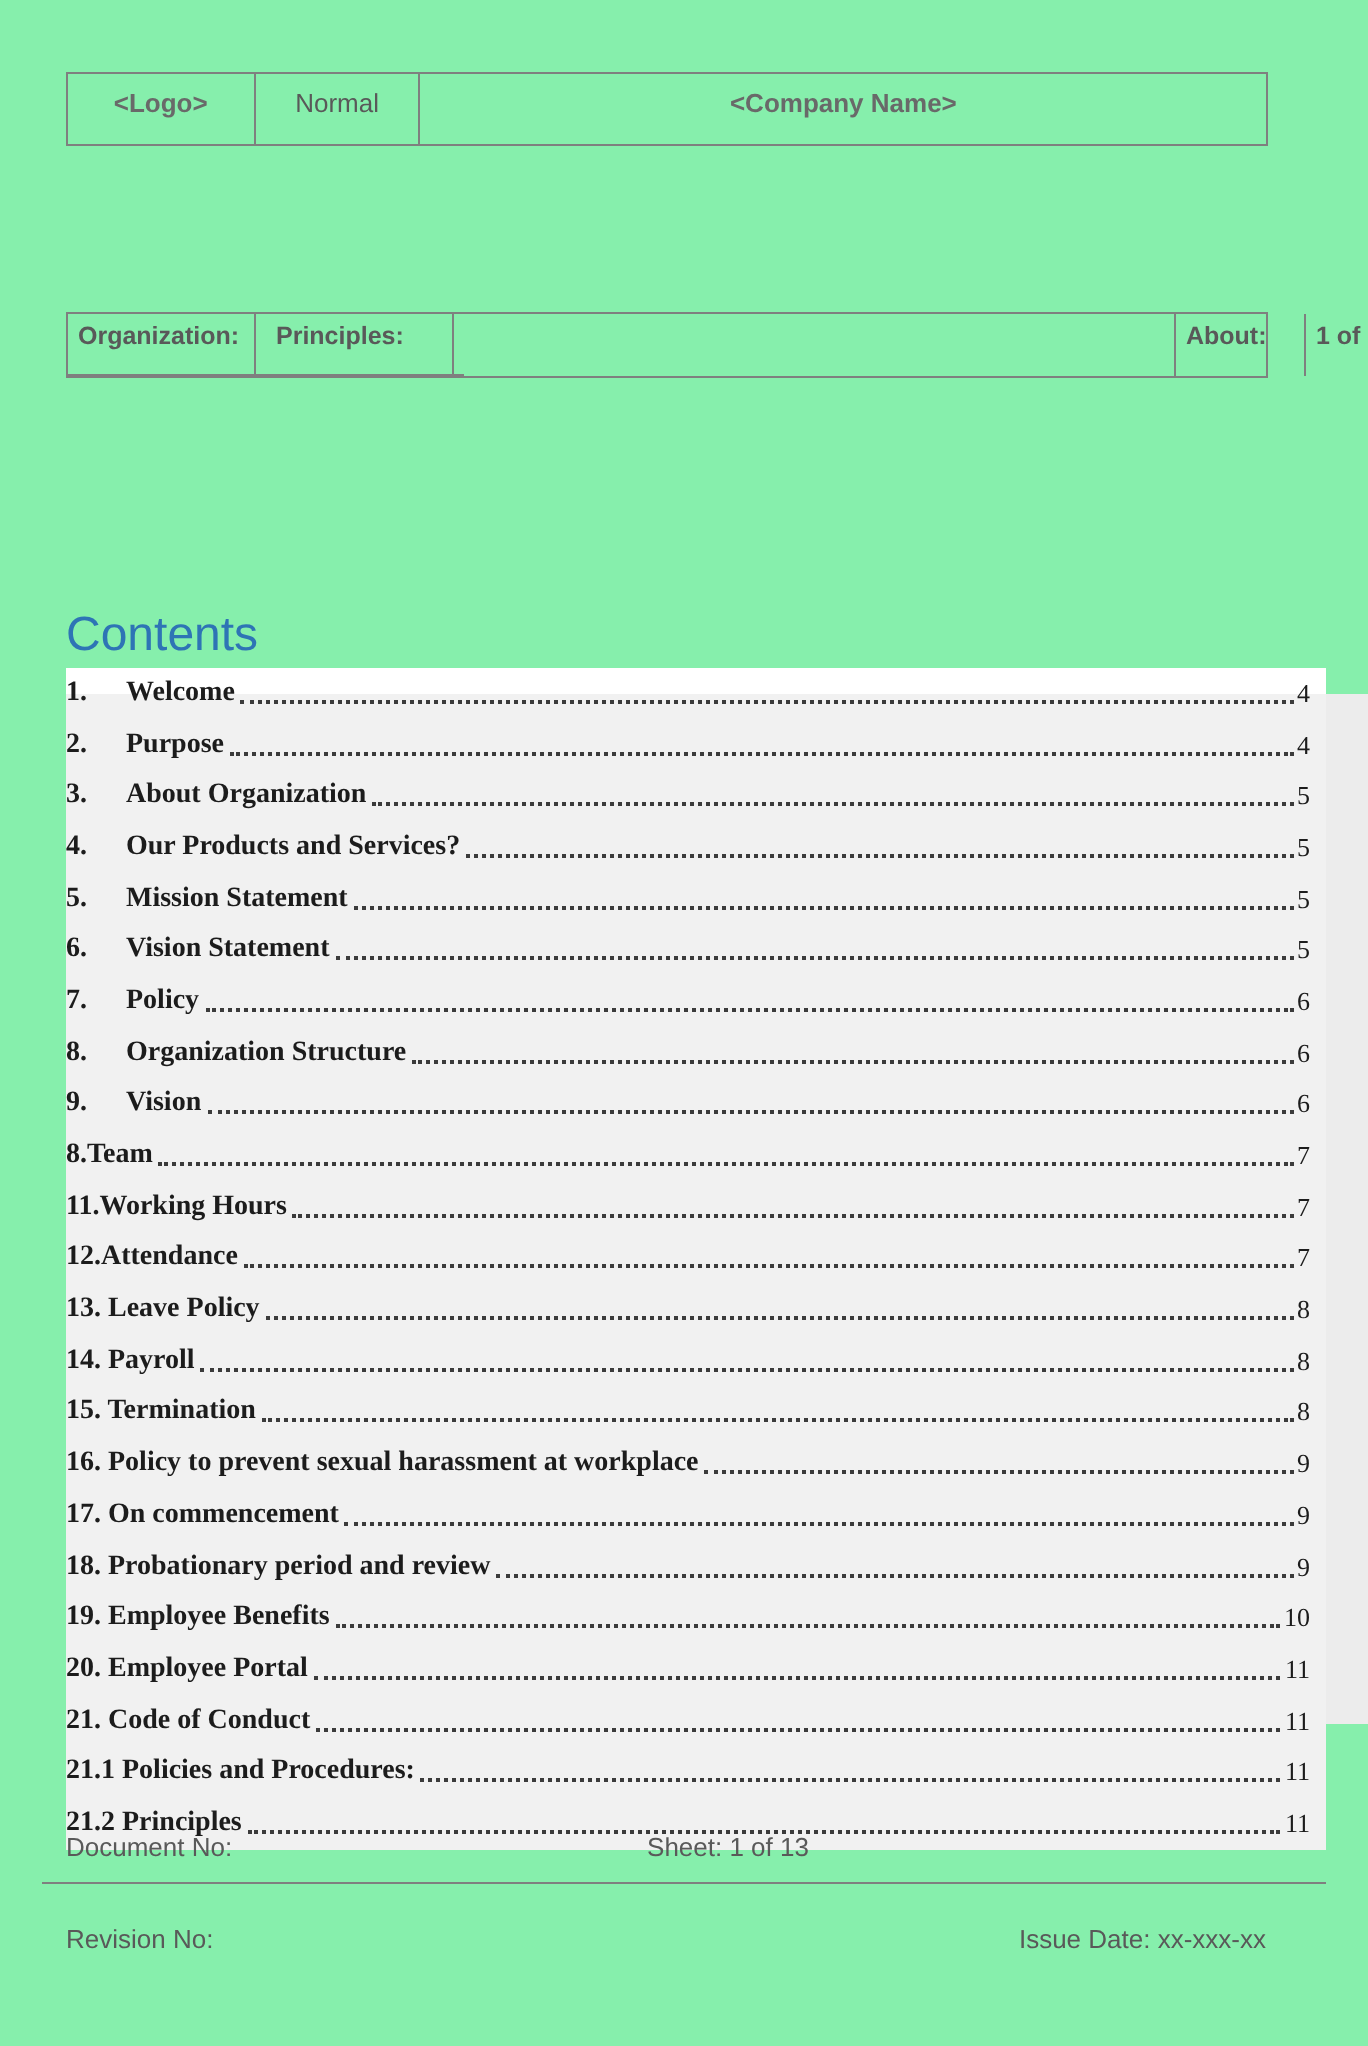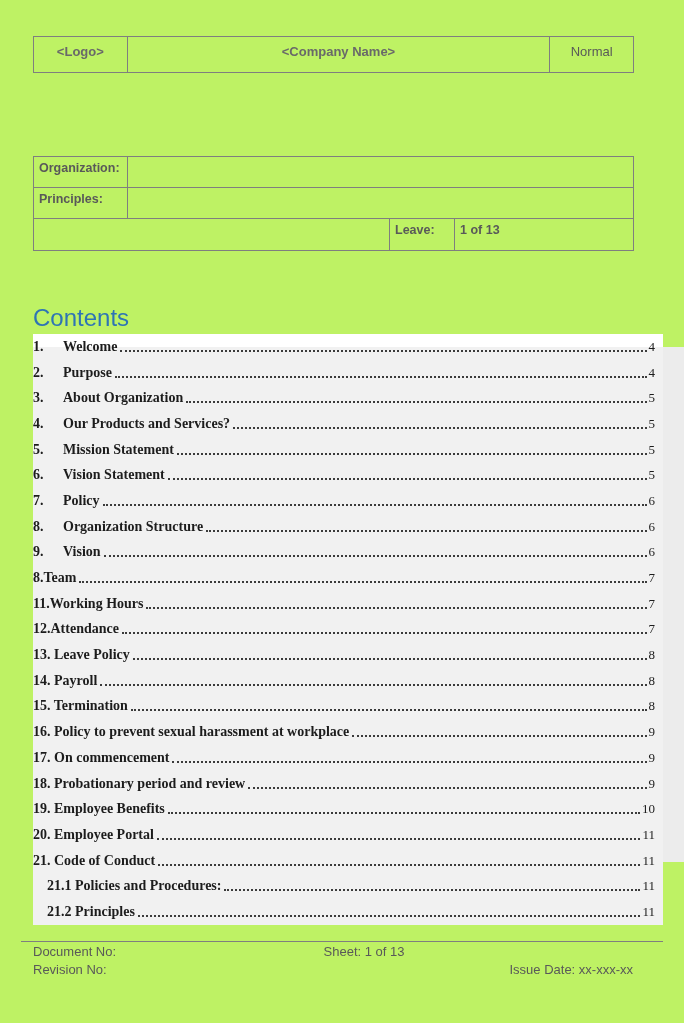--- a/index.html
+++ b/index.html
@@ -3,21 +3,21 @@
 <meta charset="utf-8">
 <style>
   * { margin: 0; padding: 0; box-sizing: border-box; }
   html, body { background: #fff; }
   body {
     width: 684px; height: 1023px;
     font-family: "Liberation Sans", sans-serif;
     position: relative;
     overflow: hidden;
   }
-  .page { position: absolute; inset: 0; background: #bef264; }
+  .page { position: absolute; inset: 0; background: #86efac; }
 
   
   .header-table {
     position: absolute; left: 33px; top: 36px; width: 601px; height: 37px;
     display: flex;
     border: 1px solid #7f7f7f;
   }
   .header-table .cell {
     border-right: 1px solid #7f7f7f;
     padding-top: 7px;
@@ -38,21 +38,21 @@
   .banner .banner-title {
     font-family: "Liberation Serif", serif;
     font-weight: bold; font-size: 17.5px; color: #ffffff;
     letter-spacing: 0.3px;
   }
 
   
   .info-table {
     position: absolute; left: 33px; top: 156px; width: 601px;
     border: 1px solid #7f7f7f;
-    display: flex; flex-direction: column;
+    display: flex; flex-direction: row;
   }
   .info-row { display: flex; height: 31px; border-bottom: 1px solid #7f7f7f; }
   .info-row:last-child { border-bottom: none; }
   .info-cell {
     border-right: 1px solid #7f7f7f;
     padding: 4px 0 0 5px;
     font-size: 12.5px; font-weight: bold; color: #595959;
   }
   .info-cell:last-child { border-right: none; }
   .info-label { width: 94px; }
@@ -76,70 +76,70 @@
   }
   .toc-strip {
     position: absolute; left: 663px; top: 347px; width: 21px; height: 515px;
     background: #ececec;
   }
   .toc-row {
     height: 25.7px;
     display: flex; align-items: center;
     padding: 0 8px 0 0;
   }
-  .toc-row.sub { padding-left: 14px; }
+  .toc-row.sub { padding-left: 0; }
   .toc-num {
     display: inline-block; width: 30px;
     font-weight: bold; font-size: 14px; flex: none;
   }
   .toc-text { font-weight: bold; font-size: 14px; white-space: nowrap; flex: none; }
   .toc-leader {
     flex: 1; height: 1px;
     border-bottom: 2px dotted #3b3b3b;
     margin: 0 2px 0 3px;
     transform: translateY(4px);
   }
   .toc-page { font-size: 13px; flex: none; }
 
   
   .footer-rule {
     position: absolute; left: 21px; top: 941px; width: 642px; height: 0;
     border-top: 1px solid #7f7f7f;
   }
   .footer-row { position: absolute; left: 21px; width: 642px; height: 16px; font-size: 13px; color: #595959; }
-  .footer-row-1 { top: 944px; }
+  .footer-row-1 { top: 916px; }
   .footer-row-2 { top: 962px; }
   .footer-left { position: absolute; left: 12px; }
   .footer-center { position: absolute; left: calc(50% + 22px); transform: translateX(-50%); white-space: nowrap; }
   .footer-right { position: absolute; right: 30px; }
 </style>
 </head>
 <body>
 
 <div class="page">
 
   <div class="header-table">
     <div class="cell cell-logo">&lt;Logo&gt;</div>
+    <div class="cell cell-status">Normal</div>
     <div class="cell cell-company">&lt;Company Name&gt;</div>
-    <div class="cell cell-status">Normal</div>
   </div>
 
 
   <div class="info-table">
     <div class="info-row">
       <div class="info-cell info-label">Organization:</div>
       <div class="info-cell info-value"></div>
     </div>
     <div class="info-row">
       <div class="info-cell info-label">Principles:</div>
       <div class="info-cell info-value"></div>
     </div>
     <div class="info-row">
       <div class="info-cell info-value info-value-section"></div>
-      <div class="info-cell info-sheet-label">Leave:</div>
+      <div class="info-cell info-sheet-label">About:</div>
       <div class="info-cell info-sheet-value">1 of 13</div>
     </div>
   </div>
 
   <div class="contents-heading">Contents</div>
 
   <div class="toc" id="toc">
       <div class="toc-row">
         <span class="toc-num">1.</span>
         <span class="toc-text">Welcome</span>

